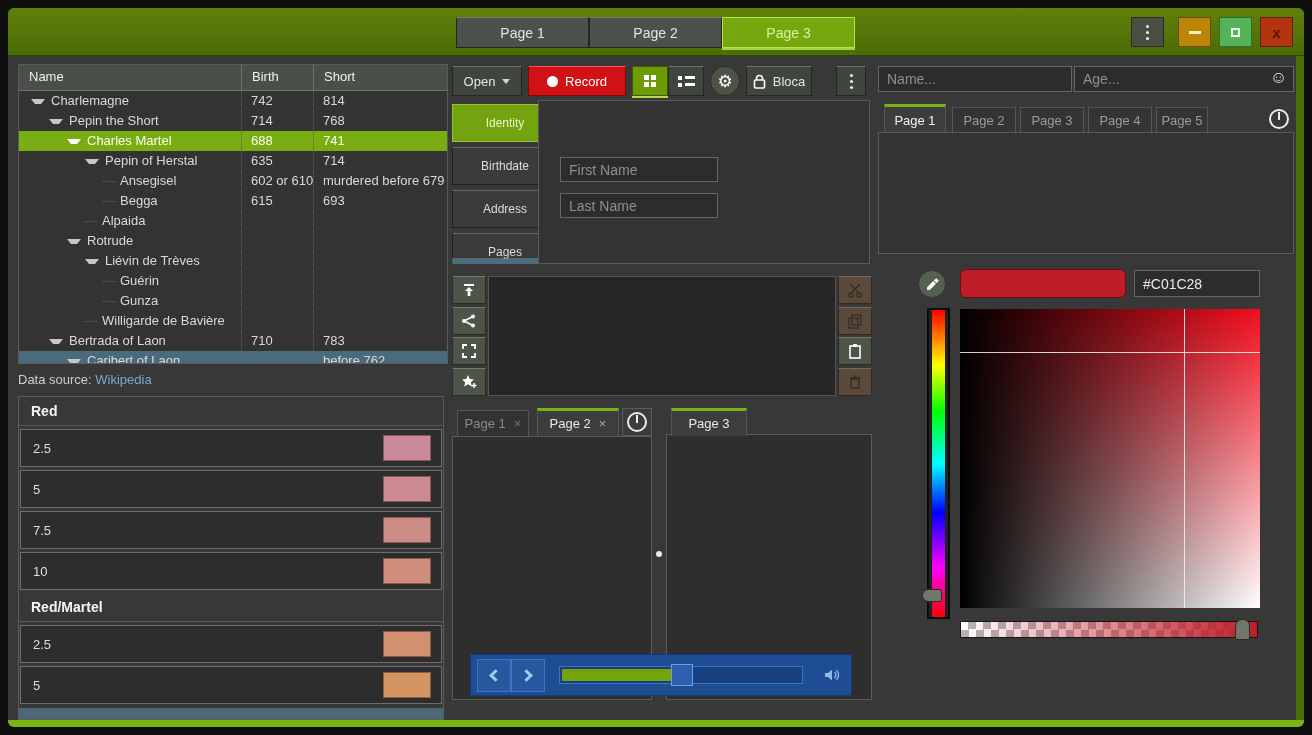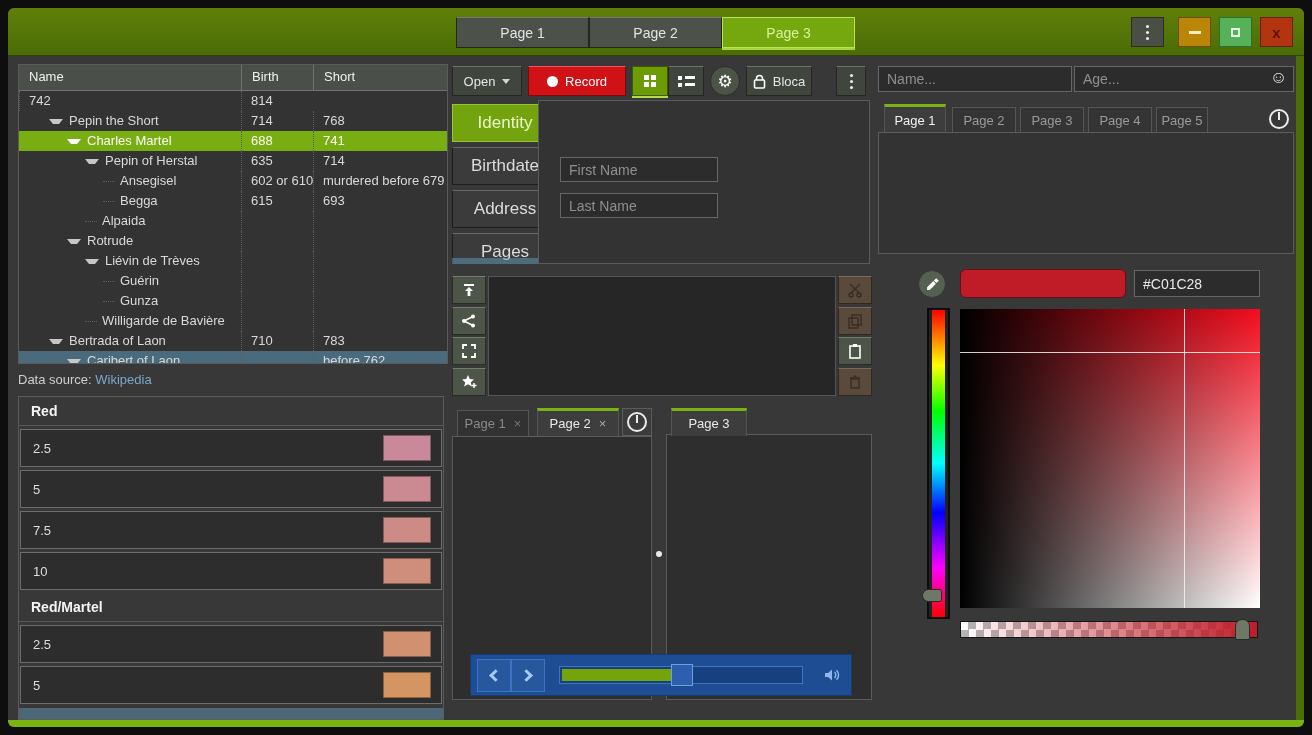--- a/index.html
+++ b/index.html
@@ -68,21 +68,21 @@
   .icon-list i { display:flex; gap:3px; align-items:center; }
   .icon-list i b { width:4px; height:4px; background:#fff; }
   .icon-list i s { width:10px; height:3px; background:#fff; }
   .gearbtn { position:absolute; top:58px; width:30px; height:30px; border-radius:50%; background:#4c5447; border:1px solid #2b3026;
     display:flex; align-items:center; justify-content:center; color:#fff; font-size:17px; line-height:1; }
 
   
   .form-box { position:absolute; left:530px; top:92px; width:332px; height:164px; border:1px solid #5b5b5b; background:#333; }
   .vtabs { position:absolute; left:444px; top:96px; width:86px; height:160px; overflow:hidden; }
   .vtab { width:106px; height:38px; margin-bottom:5px; background:#3b3b3b; border:1px solid #1d1d1d; border-top-color:#686868;
-    display:flex; align-items:center; justify-content:center; font-size:17px; color:#dcdcdc; }
+    display:flex; align-items:center; justify-content:center; font-size:12px; color:#dcdcdc; }
   .vtab.active { background:#73a40f; border-color:#95c42f; color:#ebf7c6; }
   .vtabs-scrollhint { position:absolute; left:444px; top:250px; width:86px; height:6px; background:rgba(96,150,178,.55); }
   .inp { background:#2c2c2c; border:1px solid #666; color:#e8e8e8; font-size:14px; padding:0 8px; font-family:"Liberation Sans",sans-serif; }
   .inp::placeholder { color:#8f8f8f; }
   .fi-first { position:absolute; left:552px; top:149px; width:158px; height:25px; }
   .fi-last  { position:absolute; left:552px; top:185px; width:158px; height:25px; }
 
   
   .canvas-box { position:absolute; left:480px; top:268px; width:348px; height:120px; background:#262626; border:1px solid #555; }
   .sidebtns-l { position:absolute; left:444px; top:268px; width:34px; }
@@ -174,20 +174,25 @@
   </div>
 
   <div class="tree-panel">
     <div class="tree-head">
       <div class="hc">Name</div>
       <div class="hc">Birth</div>
       <div class="hc">Short</div>
     </div>
     <div class="tree-body">
       <div class="trow d0">
+        <div class="c name">
+              <span class="ind"></span>
+              <i class="exp"></i>
+              <span>Charlemagne</span>
+            </div>
         <div class="c">742</div>
         <div class="c">814</div>
       </div>
       <div class="trow d1">
         <div class="c name">
               <span class="ind"></span>
               <i class="exp"></i>
               <span>Pepin the Short</span>
             </div>
         <div class="c">714</div>

